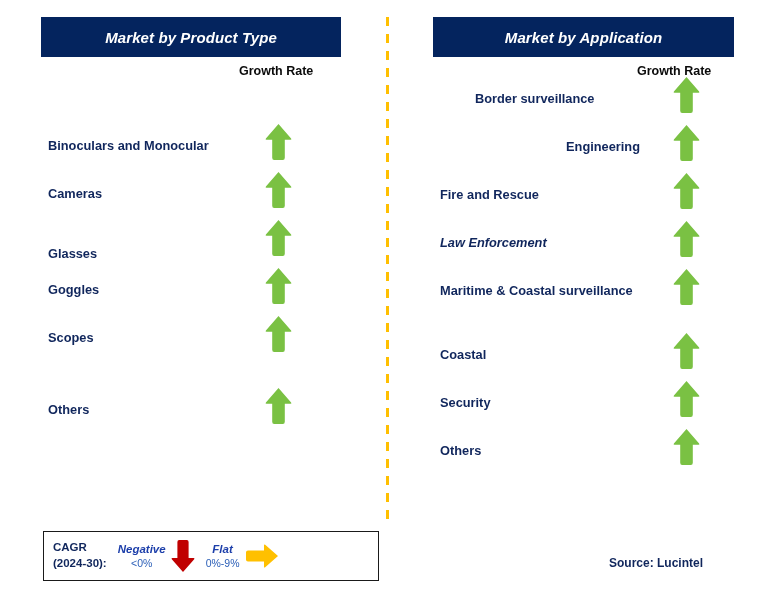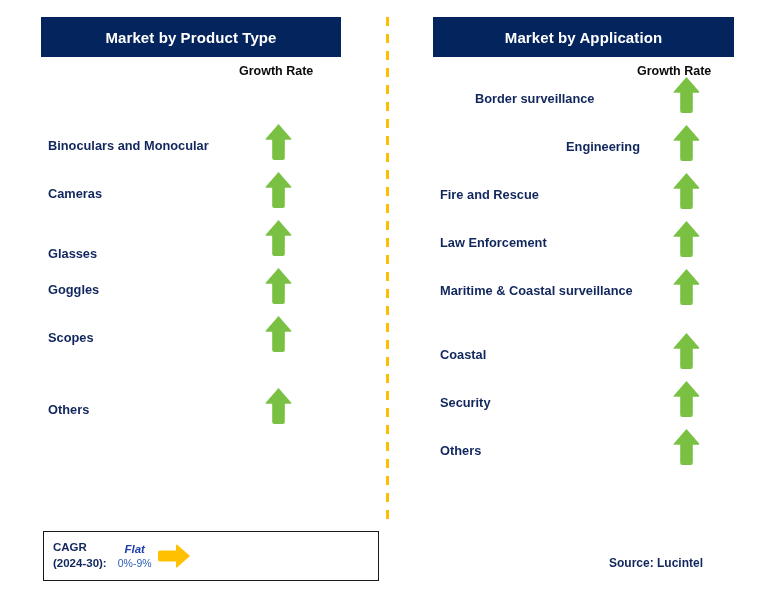--- a/index.html
+++ b/index.html
@@ -33,20 +33,21 @@
   .panel-header {
     height: 40px;
     background: #04245e;
     color: #ffffff;
     font-size: 15px;
     font-weight: bold;
     display: flex;
     align-items: center;
     justify-content: center;
     letter-spacing: 0.1px;
+    font-style: italic;
   }
 
   .growth-label {
     position: absolute;
     top: 64px;
     font-size: 12.5px;
     font-weight: bold;
     color: #0a0a0a;
     white-space: nowrap;
   }
@@ -215,21 +216,21 @@
             <path d="M15 1 L29 17 Q30 18.5 28.3 18.5 L22 18.5 L22 38.5 Q22 41 19.8 41 L10.2 41 Q8 41 8 38.5 L8 18.5 L1.7 18.5 Q0 18.5 1 17 Z" fill="#7ac143"></path>
           </svg></span>
       </div>
       <div class="row" style="position: absolute; top: 96px; left: 0px; right: 0px;">
         <div class="row-label" style="position: absolute; left: 7px; top: 0px; width: 200px; padding-top: 0px;">Fire and Rescue</div>
         <span style="position: absolute; left: 240px; top: -14px;"><svg width="27" height="38" viewBox="0 0 30 42" aria-hidden="true">
             <path d="M15 1 L29 17 Q30 18.5 28.3 18.5 L22 18.5 L22 38.5 Q22 41 19.8 41 L10.2 41 Q8 41 8 38.5 L8 18.5 L1.7 18.5 Q0 18.5 1 17 Z" fill="#7ac143"></path>
           </svg></span>
       </div>
       <div class="row" style="position: absolute; top: 144px; left: 0px; right: 0px;">
-        <div class="row-label" style="position: absolute; left: 7px; top: 0px; width: 200px; padding-top: 0px;">Law Enforcement</div>
+        <div class="row-label" style="position: absolute; left: 7px; top: 0px; width: 200px; padding-top: 0px; font-style: italic;">Law Enforcement</div>
         <span style="position: absolute; left: 240px; top: -14px;"><svg width="27" height="38" viewBox="0 0 30 42" aria-hidden="true">
             <path d="M15 1 L29 17 Q30 18.5 28.3 18.5 L22 18.5 L22 38.5 Q22 41 19.8 41 L10.2 41 Q8 41 8 38.5 L8 18.5 L1.7 18.5 Q0 18.5 1 17 Z" fill="#7ac143"></path>
           </svg></span>
       </div>
       <div class="row" style="position: absolute; top: 192px; left: 0px; right: 0px;">
         <div class="row-label" style="position: absolute; left: 7px; top: 0px; width: 200px; padding-top: 0px;">Maritime &amp; Coastal surveillance</div>
         <span style="position: absolute; left: 240px; top: -14px;"><svg width="27" height="38" viewBox="0 0 30 42" aria-hidden="true">
             <path d="M15 1 L29 17 Q30 18.5 28.3 18.5 L22 18.5 L22 38.5 Q22 41 19.8 41 L10.2 41 Q8 41 8 38.5 L8 18.5 L1.7 18.5 Q0 18.5 1 17 Z" fill="#7ac143"></path>
           </svg></span>
       </div>
@@ -254,20 +255,31 @@
     </div>
 
   <div class="divider"></div>
 
   <div class="legend">
     <div class="legend-title">
       <span>CAGR</span><br>
       <span>(2024-30):</span>
     </div>
     <div id="legend-items" style="display:flex;align-items:center;">
+        <div class="legend-item">
+          <div class="legend-text">
+            <span class="legend-term">Negative</span>
+            <span class="legend-range">&lt;0%</span>
+          </div>
+          <span class="legend-icon">
+            <svg width="24" height="34" viewBox="0 0 30 42" aria-hidden="true">
+              <path d="M15 41 L29 25 Q30 23.5 28.3 23.5 L22 23.5 L22 3.5 Q22 1 19.8 1 L10.2 1 Q8 1 8 3.5 L8 23.5 L1.7 23.5 Q0 23.5 1 25 Z" fill="#c00000"></path>
+            </svg>
+          </span>
+        </div>
         <div class="legend-item">
           <div class="legend-text">
             <span class="legend-term">Flat</span>
             <span class="legend-range">0%-9%</span>
           </div>
           <span class="legend-icon">
             <svg width="34" height="24" viewBox="0 0 42 30" aria-hidden="true">
               <path d="M41 15 L25 1 Q23.5 0 23.5 1.7 L23.5 8 L3.5 8 Q1 8 1 10.2 L1 19.8 Q1 22 3.5 22 L23.5 22 L23.5 28.3 Q23.5 30 25 29 Z" fill="#ffc000"></path>
             </svg>
           </span>

